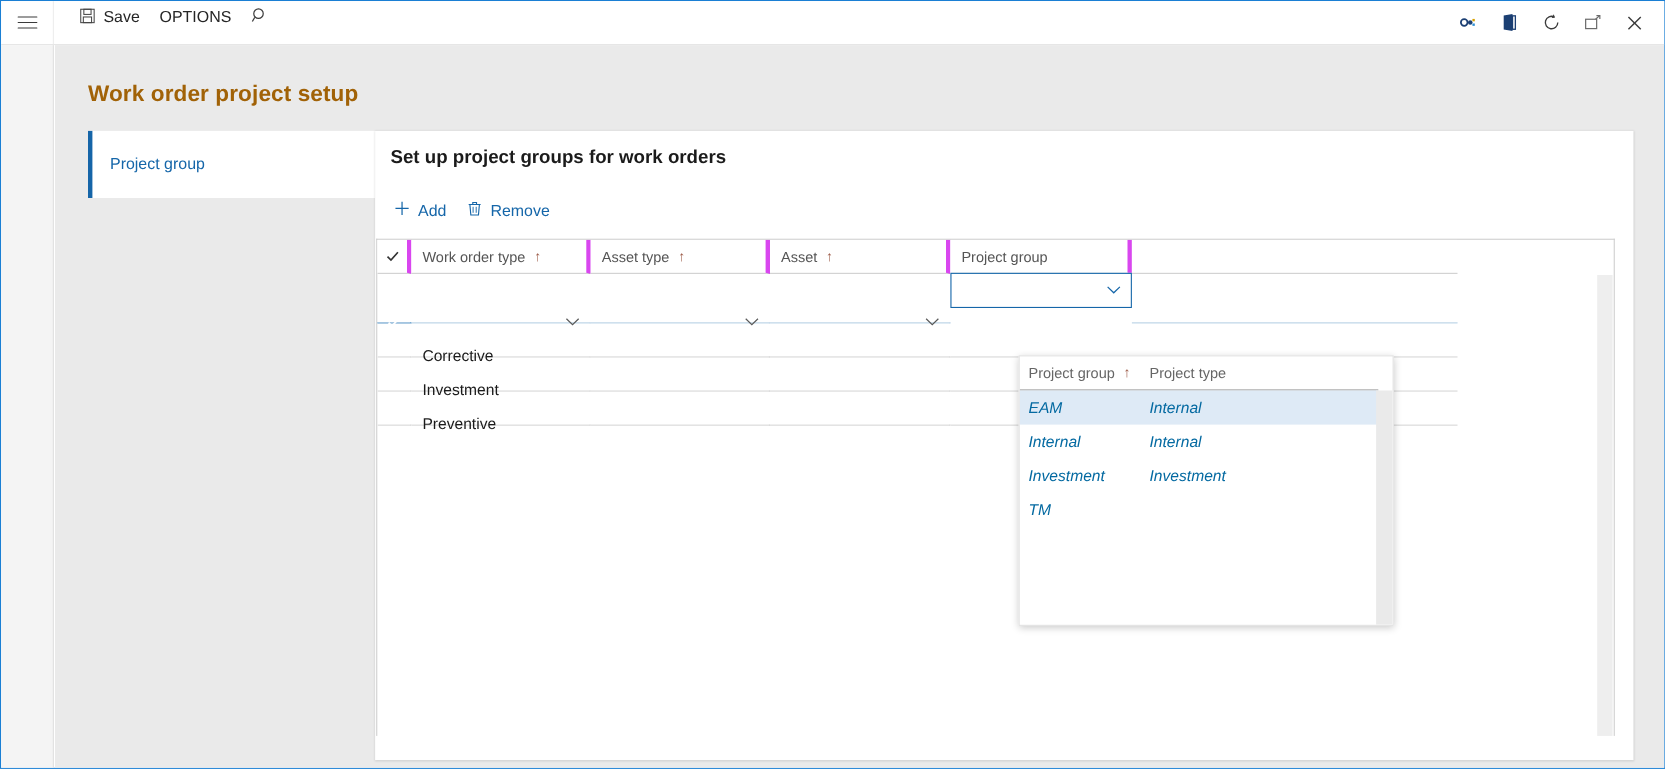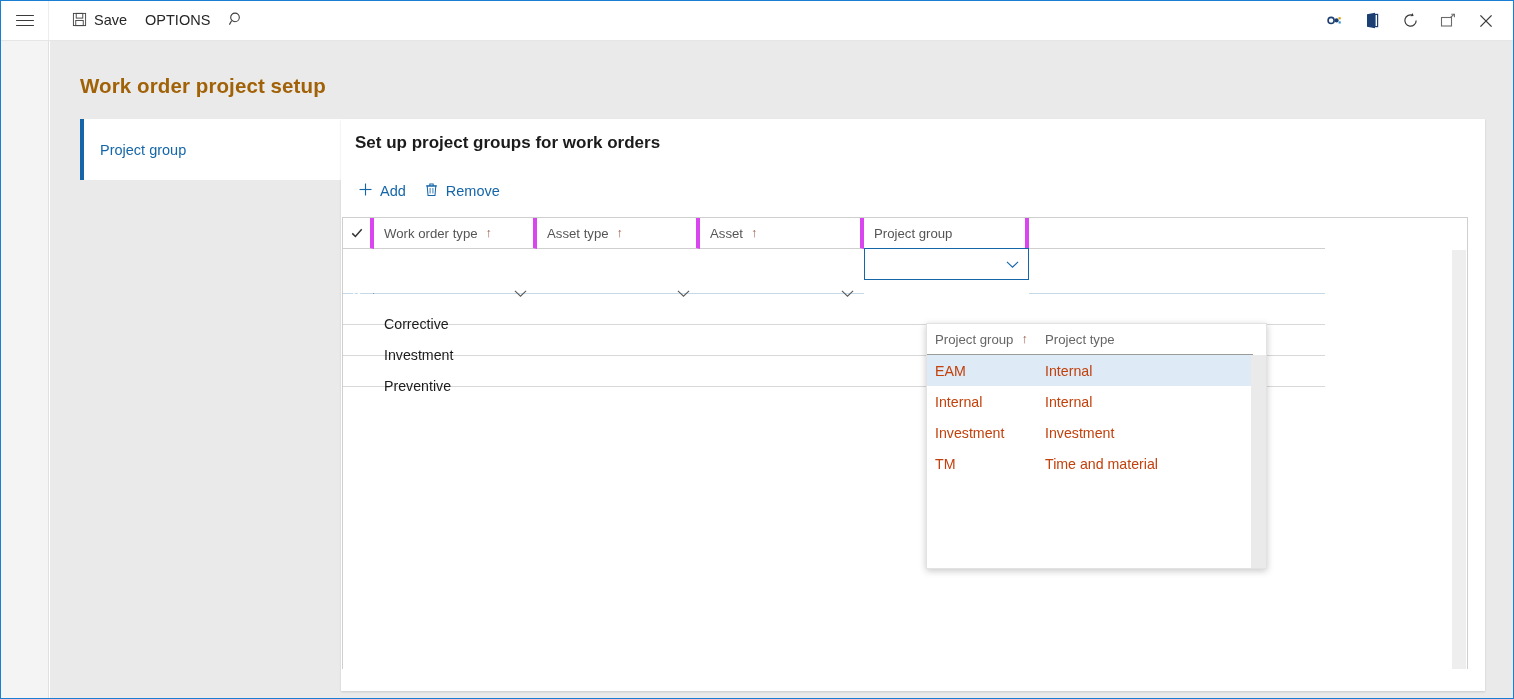--- a/index.html
+++ b/index.html
@@ -22,21 +22,21 @@
 
   
   #top-bar {
     position: absolute;
     left: 0; top: 0;
     width: 1512px;
     height: 40px;
     background: #ffffff;
     border-bottom: 1px solid #e6e6e6;
     display: flex;
-    align-items: center;
+    align-items: flex-start;
   }
   #hamburger-zone {
     width: 48px; height: 39px;
     display: flex; align-items: center; justify-content: center;
     border-right: 1px solid #ededed;
   }
   .hamburger-icon { width: 18px; }
   .hamburger-icon span {
     display: block; height: 1.6px; background: #3b3b3b; margin: 3.6px 0;
     border-radius: 1px;
@@ -237,23 +237,24 @@
   }
   #lookup-head .lcell {
     font-size: 13.2px;
     color: #666666;
     display: flex; align-items: center;
     padding-left: 8px;
   }
   .lookup-row { display: flex; height: 31px; cursor: pointer; width: 326px; }
   .lookup-row .lcell {
     font-size: 14.2px;
-    color: #c2410c;
+    color: #0369a1;
     display: flex; align-items: center;
     padding-left: 8px;
+    font-style: italic;
   }
   .lookup-row.highlight { background: #deeaf6; }
   .lcol-1 { width: 110px; }
   .lcol-2 { width: 216px; }
   #lookup-vscroll {
     position: absolute;
     right: 0; top: 31px;
     width: 15px; bottom: 0;
     background: #eaeaea;
   }
@@ -534,22 +535,19 @@
         </div>
         <div class="lcell lcol-2">
           <span>Investment</span>
         </div>
       </div>
 
       <div class="lookup-row">
         <div class="lcell lcol-1">
           <span>TM</span>
         </div>
-        <div class="lcell lcol-2">
-          <span>Time and material</span>
-        </div>
       </div>
 
       <div id="lookup-vscroll"></div>
     </div>
 
   </div>
 </div>
 
 </body></html>

